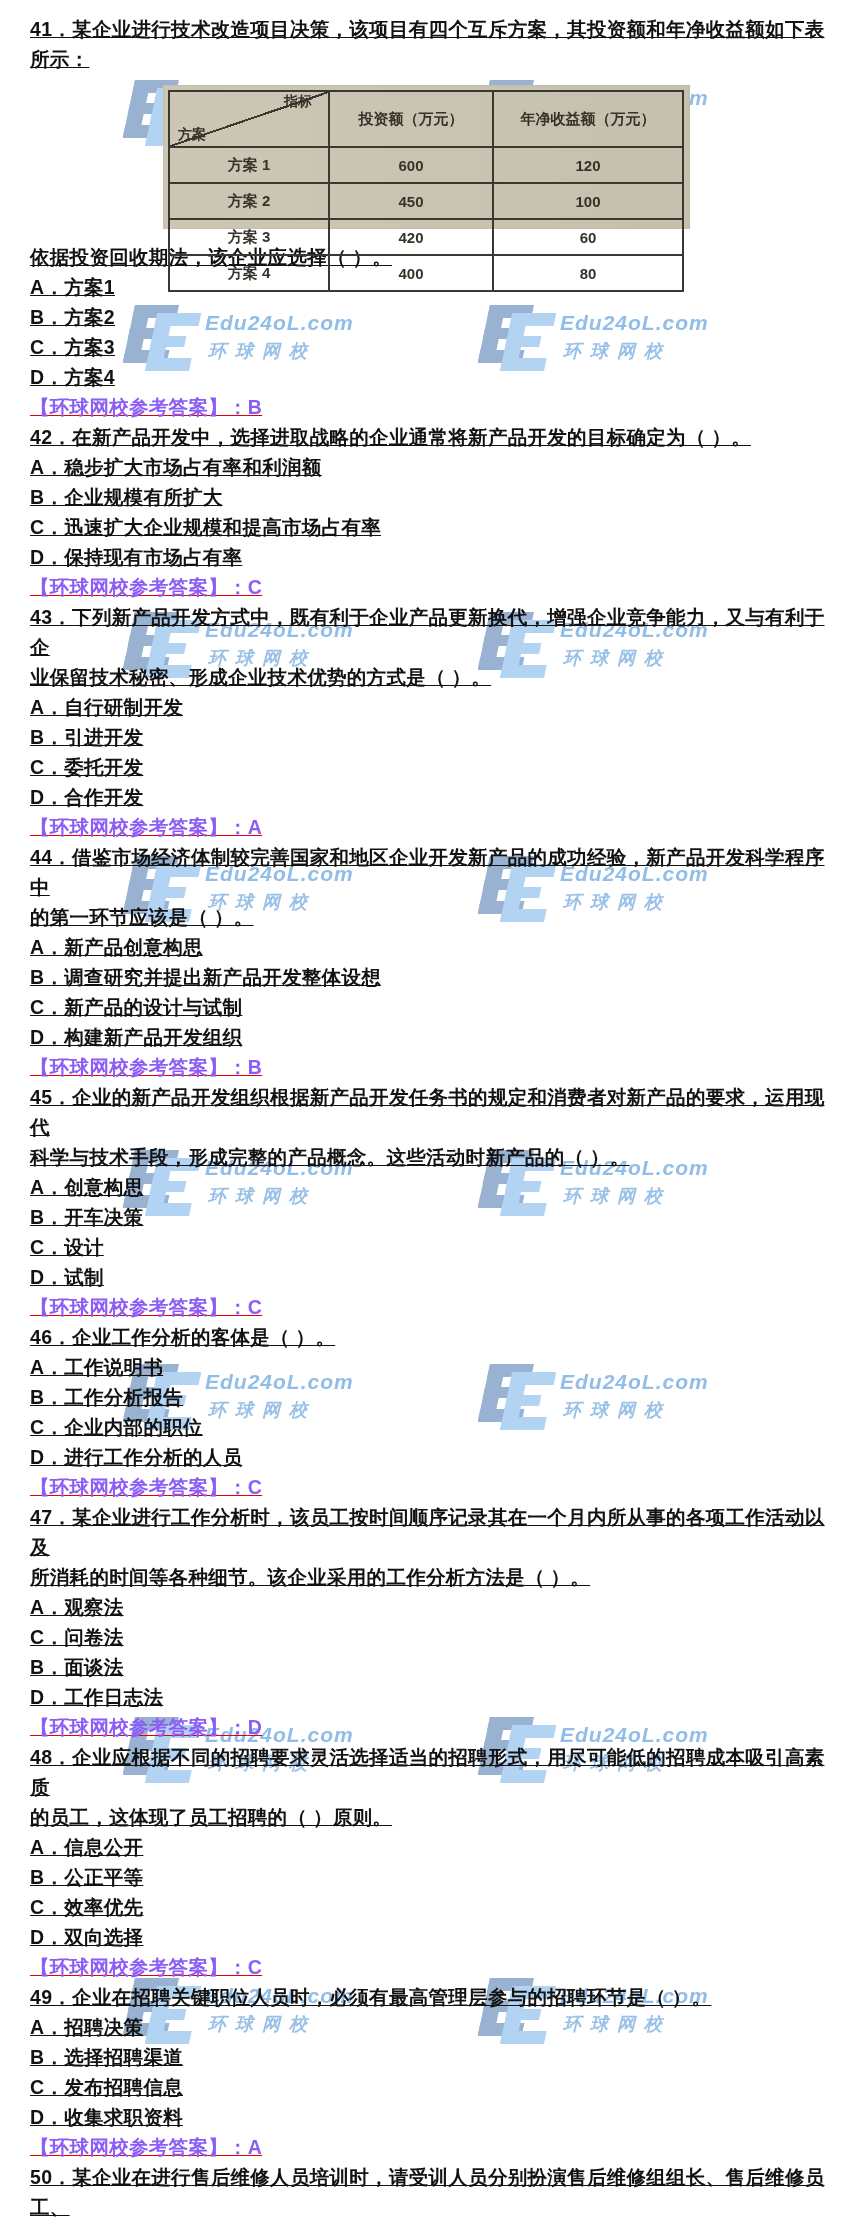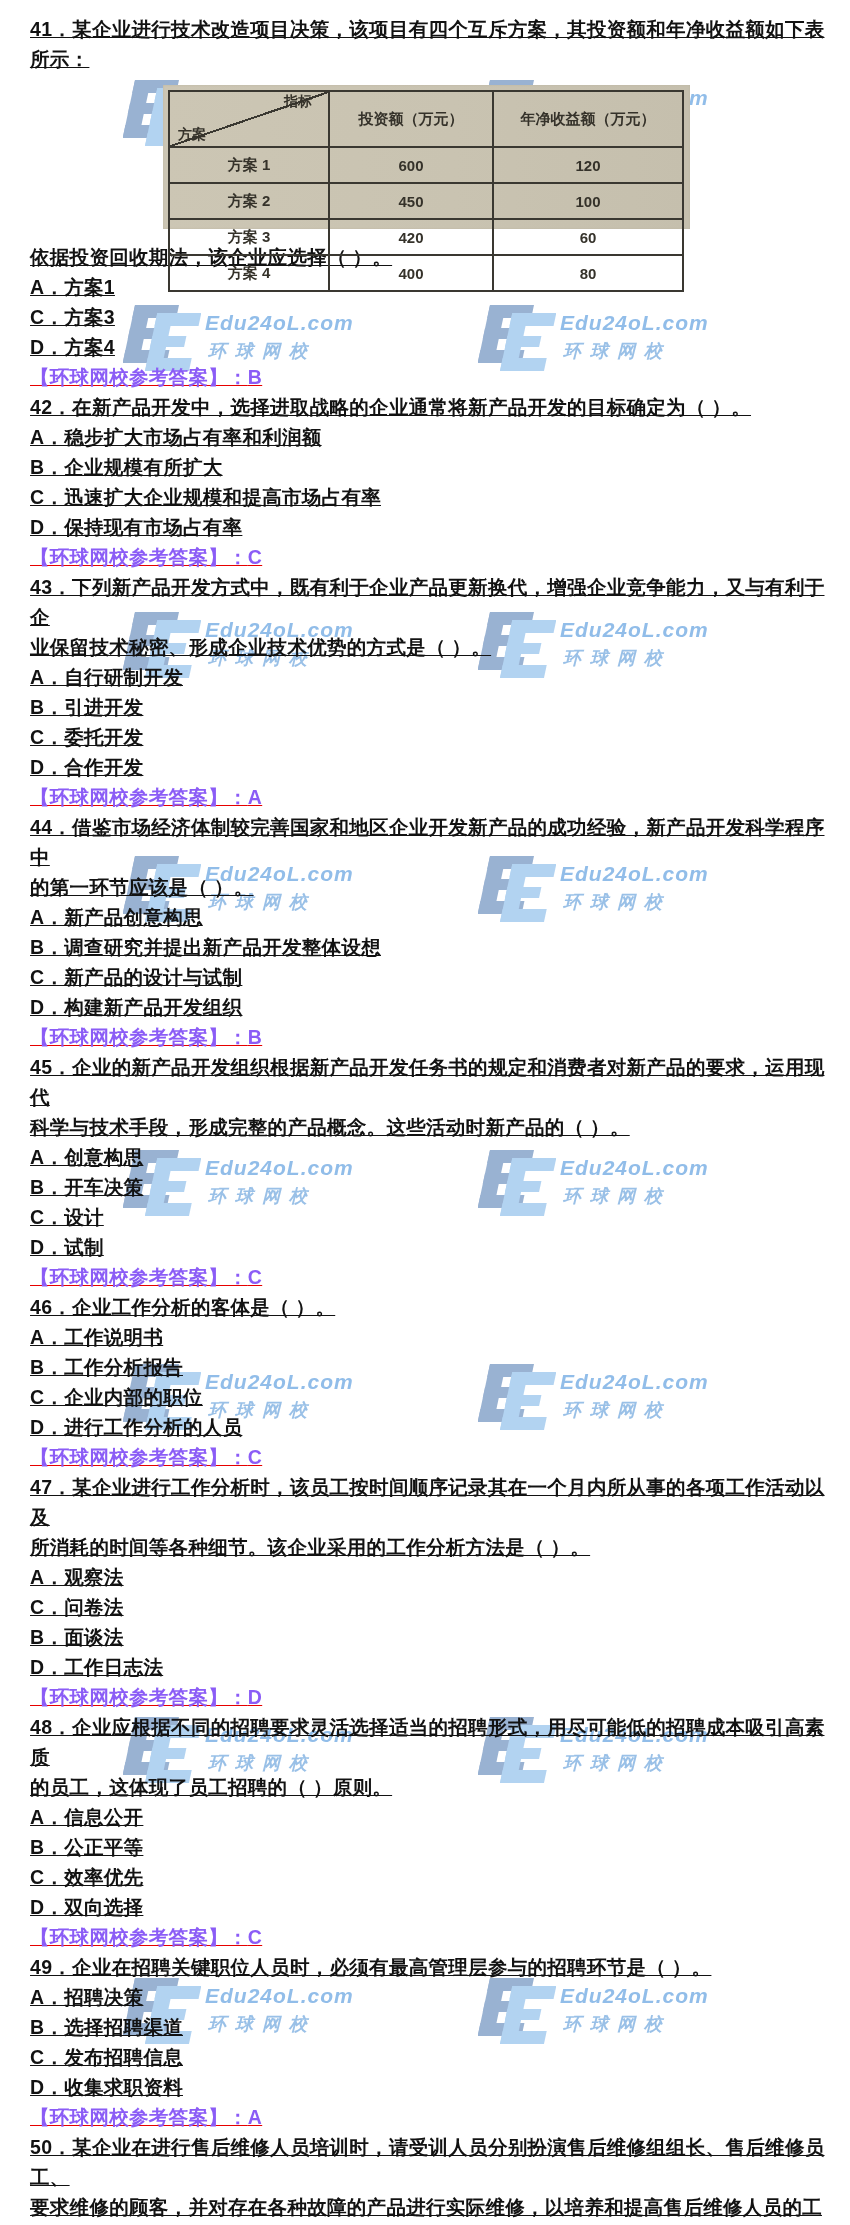--- a/index.html
+++ b/index.html
@@ -348,20 +348,21 @@
             <tr class="row">
               <td>方案 4</td>
               <td>400</td>
               <td>80</td>
             </tr>
           </tbody>
         </table>
       </div>
       <div class="line">依据投资回收期法，该企业应选择（  ）。</div>
       <div class="line">A．方案1</div>
+      <div class="line">B．方案2</div>
       <div class="line">C．方案3</div>
       <div class="line">D．方案4</div>
       <div class="line answer-line"><span>【环球网校参考答案】：</span><span>B</span></div>
     </div>
     <div>
       <div class="line">42．在新产品开发中，选择进取战略的企业通常将新产品开发的目标确定为（   ）。</div>
       <div class="line">A．稳步扩大市场占有率和利润额</div>
       <div class="line">B．企业规模有所扩大</div>
       <div class="line">C．迅速扩大企业规模和提高市场占有率</div>
       <div class="line">D．保持现有市场占有率</div>

